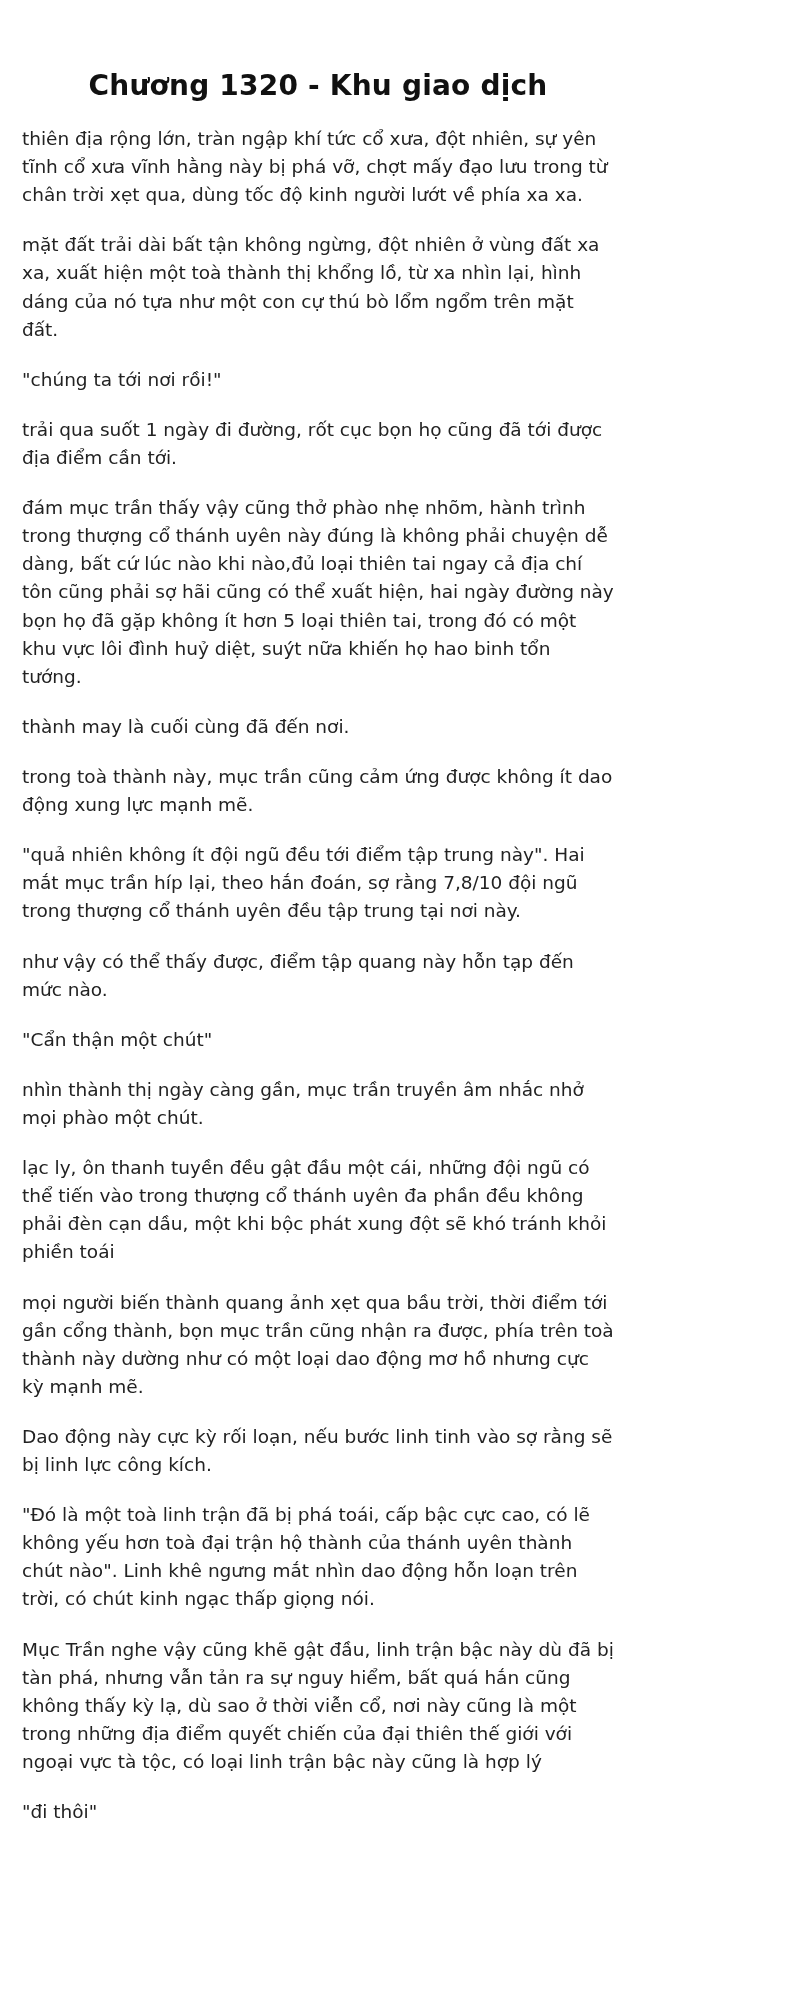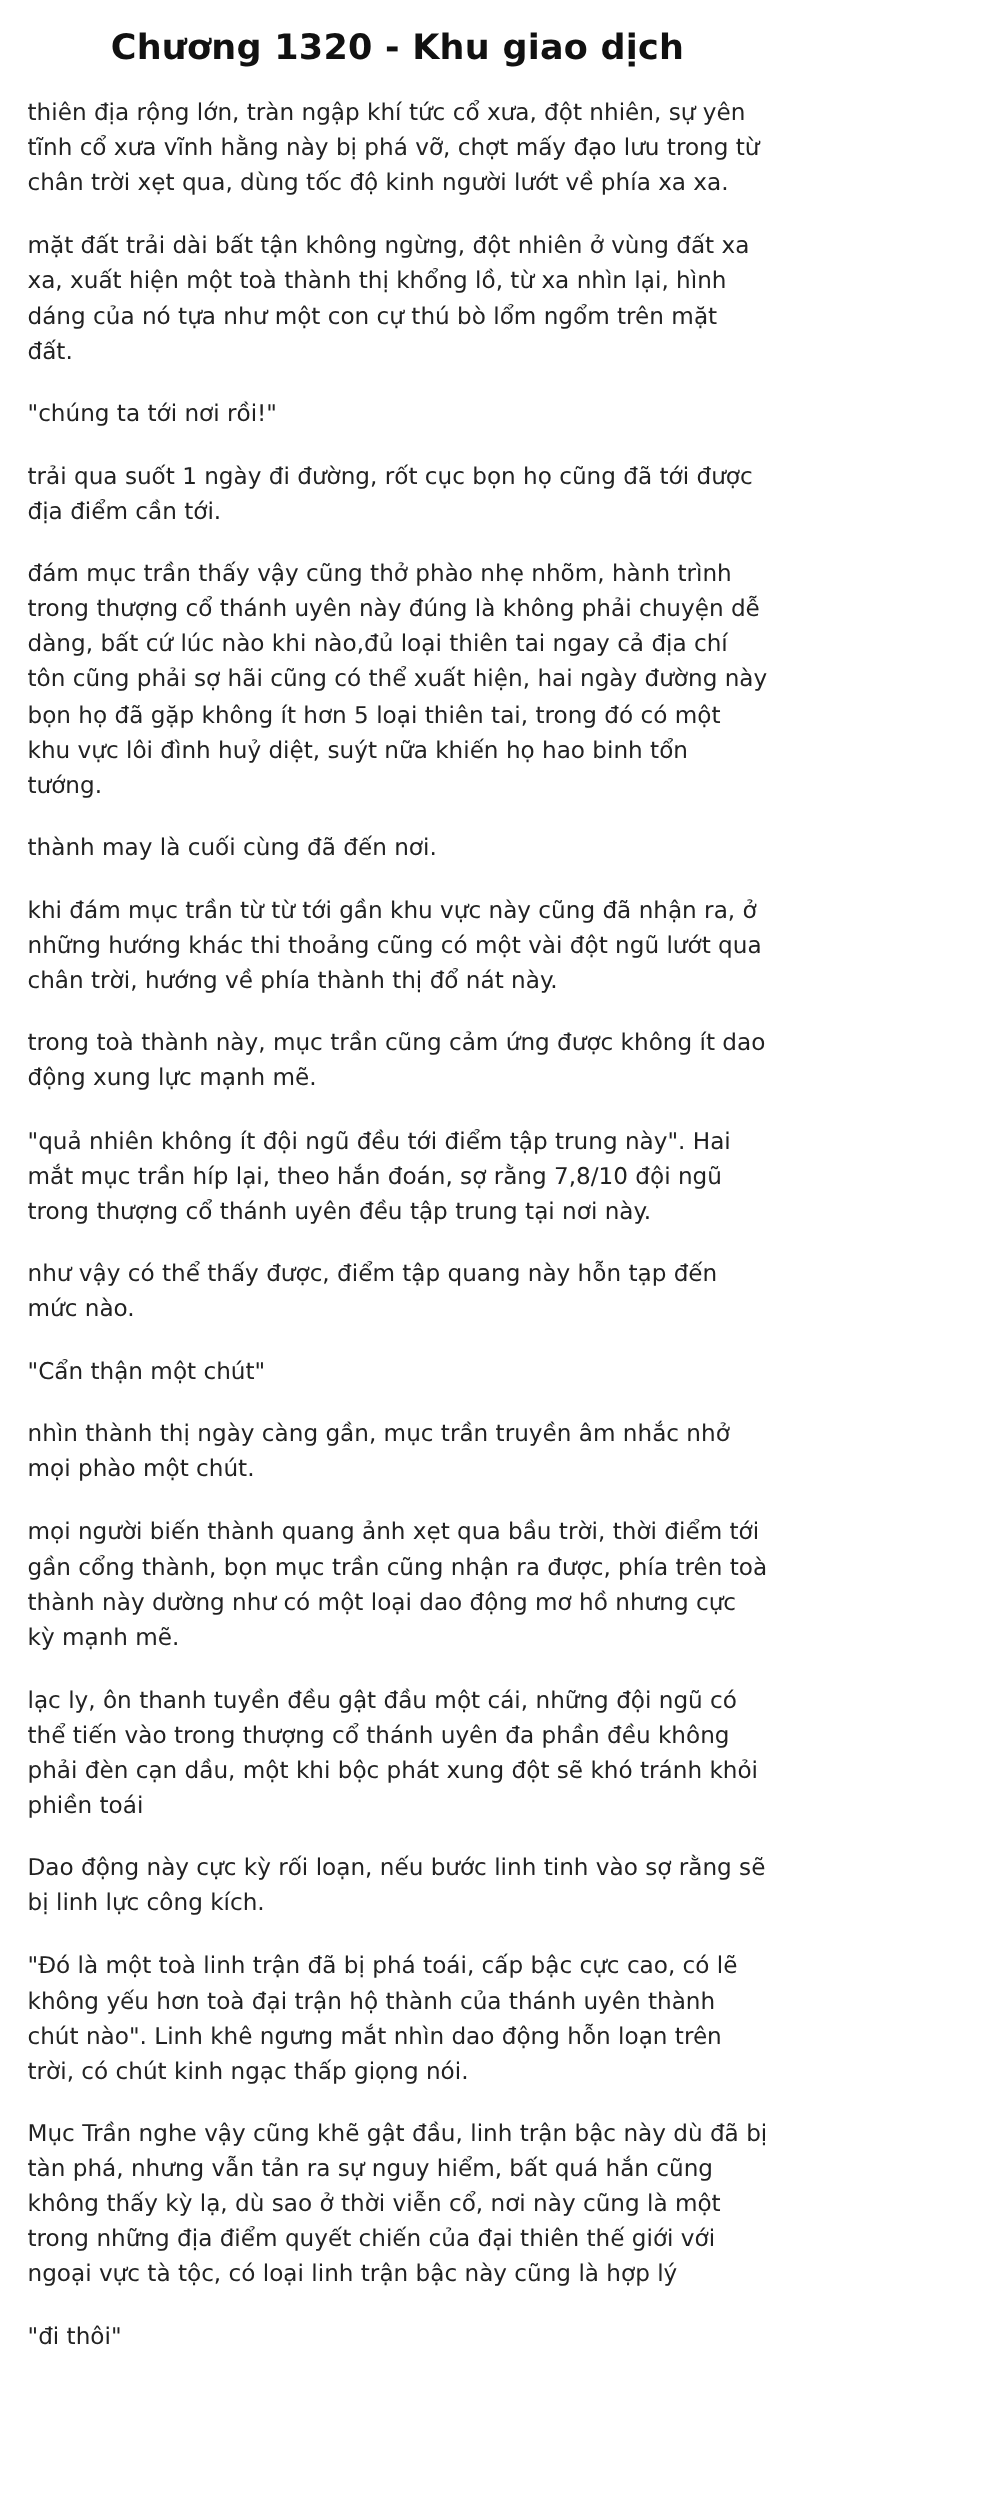--- a/index.html
+++ b/index.html
@@ -10,20 +10,21 @@
   body {
     width: 800px;
     min-height: 2000px;
     font-family: "DejaVu Sans", "Liberation Sans", sans-serif;
     color: #1a1a1a;
   }
   .page {
     width: 636px;
     box-sizing: border-box;
     padding: 14px 22px 30px 22px;
+    margin-top: 48px;
   }
   .chapter-title {
     text-align: center;
     font-size: 28px;
     font-weight: bold;
     color: #111111;
     margin: 6px 0 22px 0;
     line-height: 1.25;
     letter-spacing: 0.2px;
   }
@@ -41,26 +42,25 @@
 
 <div class="page">
   <h1 class="chapter-title">Chương 1320 - Khu giao dịch</h1>
   <div class="content">
     <p>thiên địa rộng lớn, tràn ngập khí tức cổ xưa, đột nhiên, sự yên tĩnh cổ xưa vĩnh hằng này bị phá vỡ,  chợt mấy đạo lưu trong từ chân trời xẹt qua, dùng tốc độ kinh người lướt về phía xa xa.</p>
     <p>mặt đất trải dài bất tận không ngừng, đột nhiên ở vùng đất xa xa, xuất hiện một toà thành thị khổng lồ, từ xa nhìn lại, hình dáng của nó tựa như một con cự thú bò lổm ngổm trên mặt đất.</p>
     <p>"chúng ta tới nơi rồi!"</p>
     <p>trải qua suốt 1 ngày đi đường, rốt cục bọn họ cũng đã tới được địa điểm cần tới.</p>
     <p>đám mục trần thấy vậy cũng thở phào nhẹ nhõm, hành trình trong thượng cổ thánh uyên này đúng là không phải chuyện dễ dàng, bất cứ lúc nào khi nào,đủ loại thiên tai ngay cả địa chí tôn cũng phải sợ hãi cũng có thể xuất hiện, hai ngày đường này bọn họ đã gặp không ít hơn 5 loại thiên tai, trong đó có một khu vực lôi đình huỷ diệt, suýt nữa khiến họ hao binh tổn tướng.</p>
     <p>thành may là cuối cùng đã đến nơi.</p>
-    <p>khi đám mục trần từ từ tới gần khu vực này cũng đã nhận ra, ở những hướng khác thi thoảng cũng có một vài đột ngũ lướt qua chân trời, hướng về phía thành thị đổ nát này.</p>
     <p>trong toà thành này, mục trần cũng cảm ứng được không ít dao động xung lực mạnh mẽ.</p>
     <p>"quả nhiên không ít đội ngũ đều tới điểm tập trung này". Hai mắt mục trần híp lại, theo hắn đoán, sợ rằng 7,8/10 đội ngũ trong thượng cổ thánh uyên đều tập trung tại nơi này.</p>
     <p>như vậy có thể thấy được, điểm tập quang này hỗn tạp đến mức nào.</p>
     <p>"Cẩn thận một chút"</p>
     <p>nhìn thành thị ngày càng gần, mục trần truyền âm nhắc nhở mọi phào một chút.</p>
+    <p>lạc ly, ôn thanh tuyền đều gật đầu một cái, những đội ngũ có thể tiến vào trong thượng cổ thánh uyên đa phần đều không phải đèn cạn dầu, một khi bộc phát xung đột sẽ khó tránh khỏi phiền toái</p>
     <p>mọi người biến thành quang ảnh xẹt qua bầu trời, thời điểm tới gần cổng thành, bọn mục trần cũng nhận ra được, phía trên toà thành này dường như có một loại dao động mơ hồ nhưng cực kỳ mạnh mẽ.</p>
-    <p>lạc ly, ôn thanh tuyền đều gật đầu một cái, những đội ngũ có thể tiến vào trong thượng cổ thánh uyên đa phần đều không phải đèn cạn dầu, một khi bộc phát xung đột sẽ khó tránh khỏi phiền toái</p>
     <p>Dao động này cực kỳ rối loạn, nếu bước linh tinh vào sợ rằng sẽ bị linh lực công kích.</p>
     <p>"Đó là một toà linh trận đã bị phá toái, cấp bậc cực cao, có lẽ không yếu hơn toà đại trận hộ thành của thánh uyên thành chút nào". Linh khê ngưng mắt nhìn dao động hỗn loạn trên trời, có chút kinh ngạc thấp giọng nói.</p>
     <p>Mục Trần nghe vậy cũng khẽ gật đầu, linh trận bậc này dù đã bị tàn phá, nhưng vẫn tản ra sự nguy hiểm, bất quá hắn cũng không thấy kỳ lạ, dù sao ở thời viễn cổ, nơi này cũng là một trong những địa điểm quyết chiến của đại thiên thế giới với ngoại vực tà tộc, có loại linh trận bậc này cũng là hợp lý</p>
     <p>"đi thôi"</p>
   </div>
 </div>
 
 </body></html>

